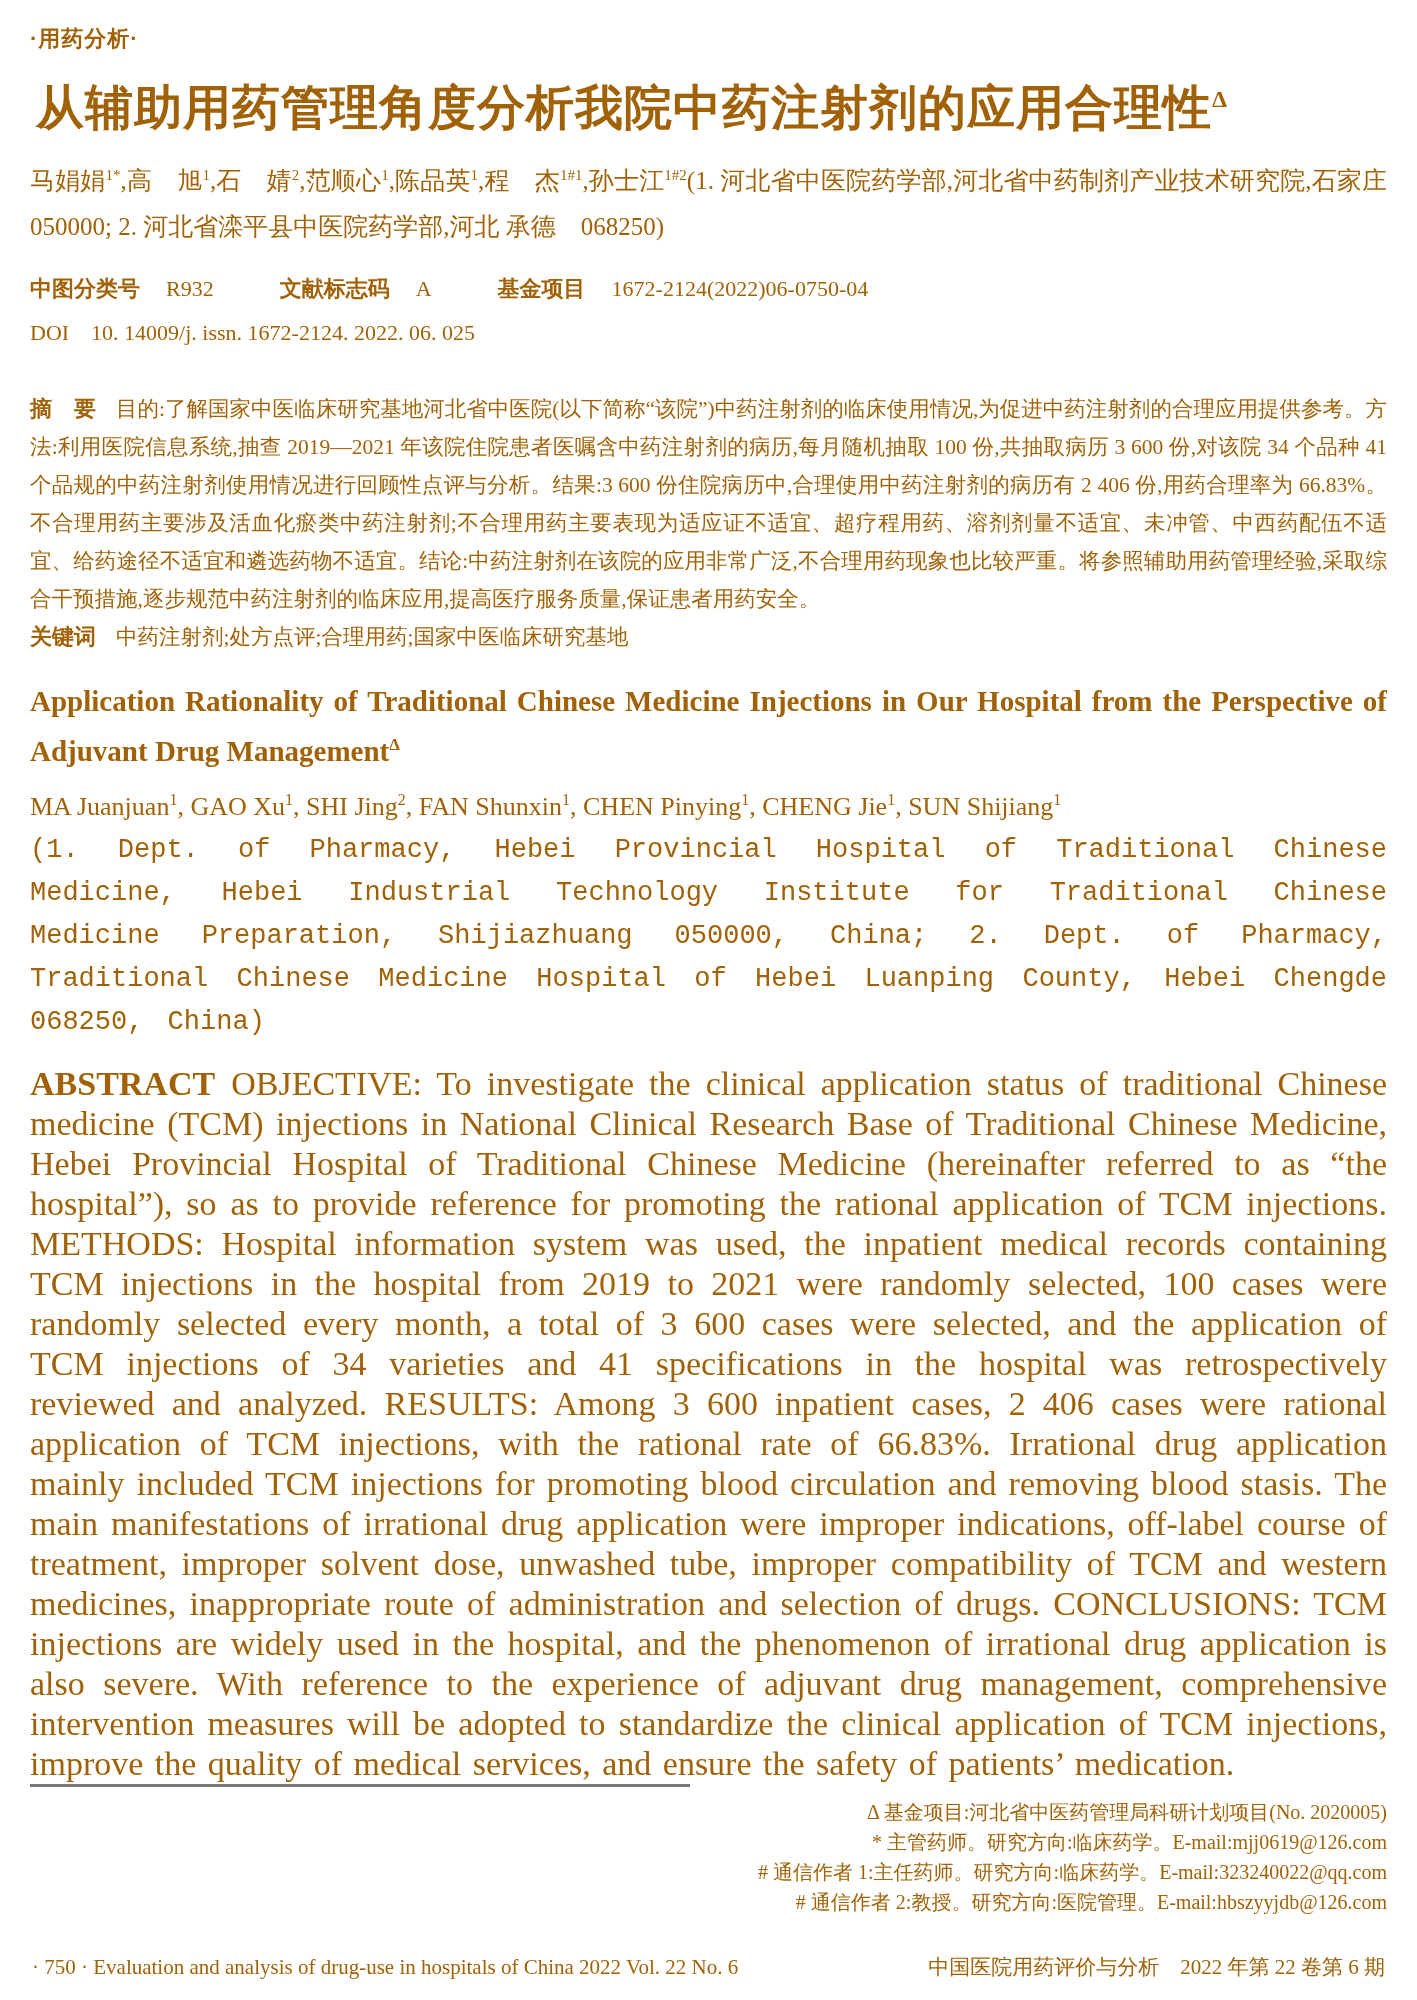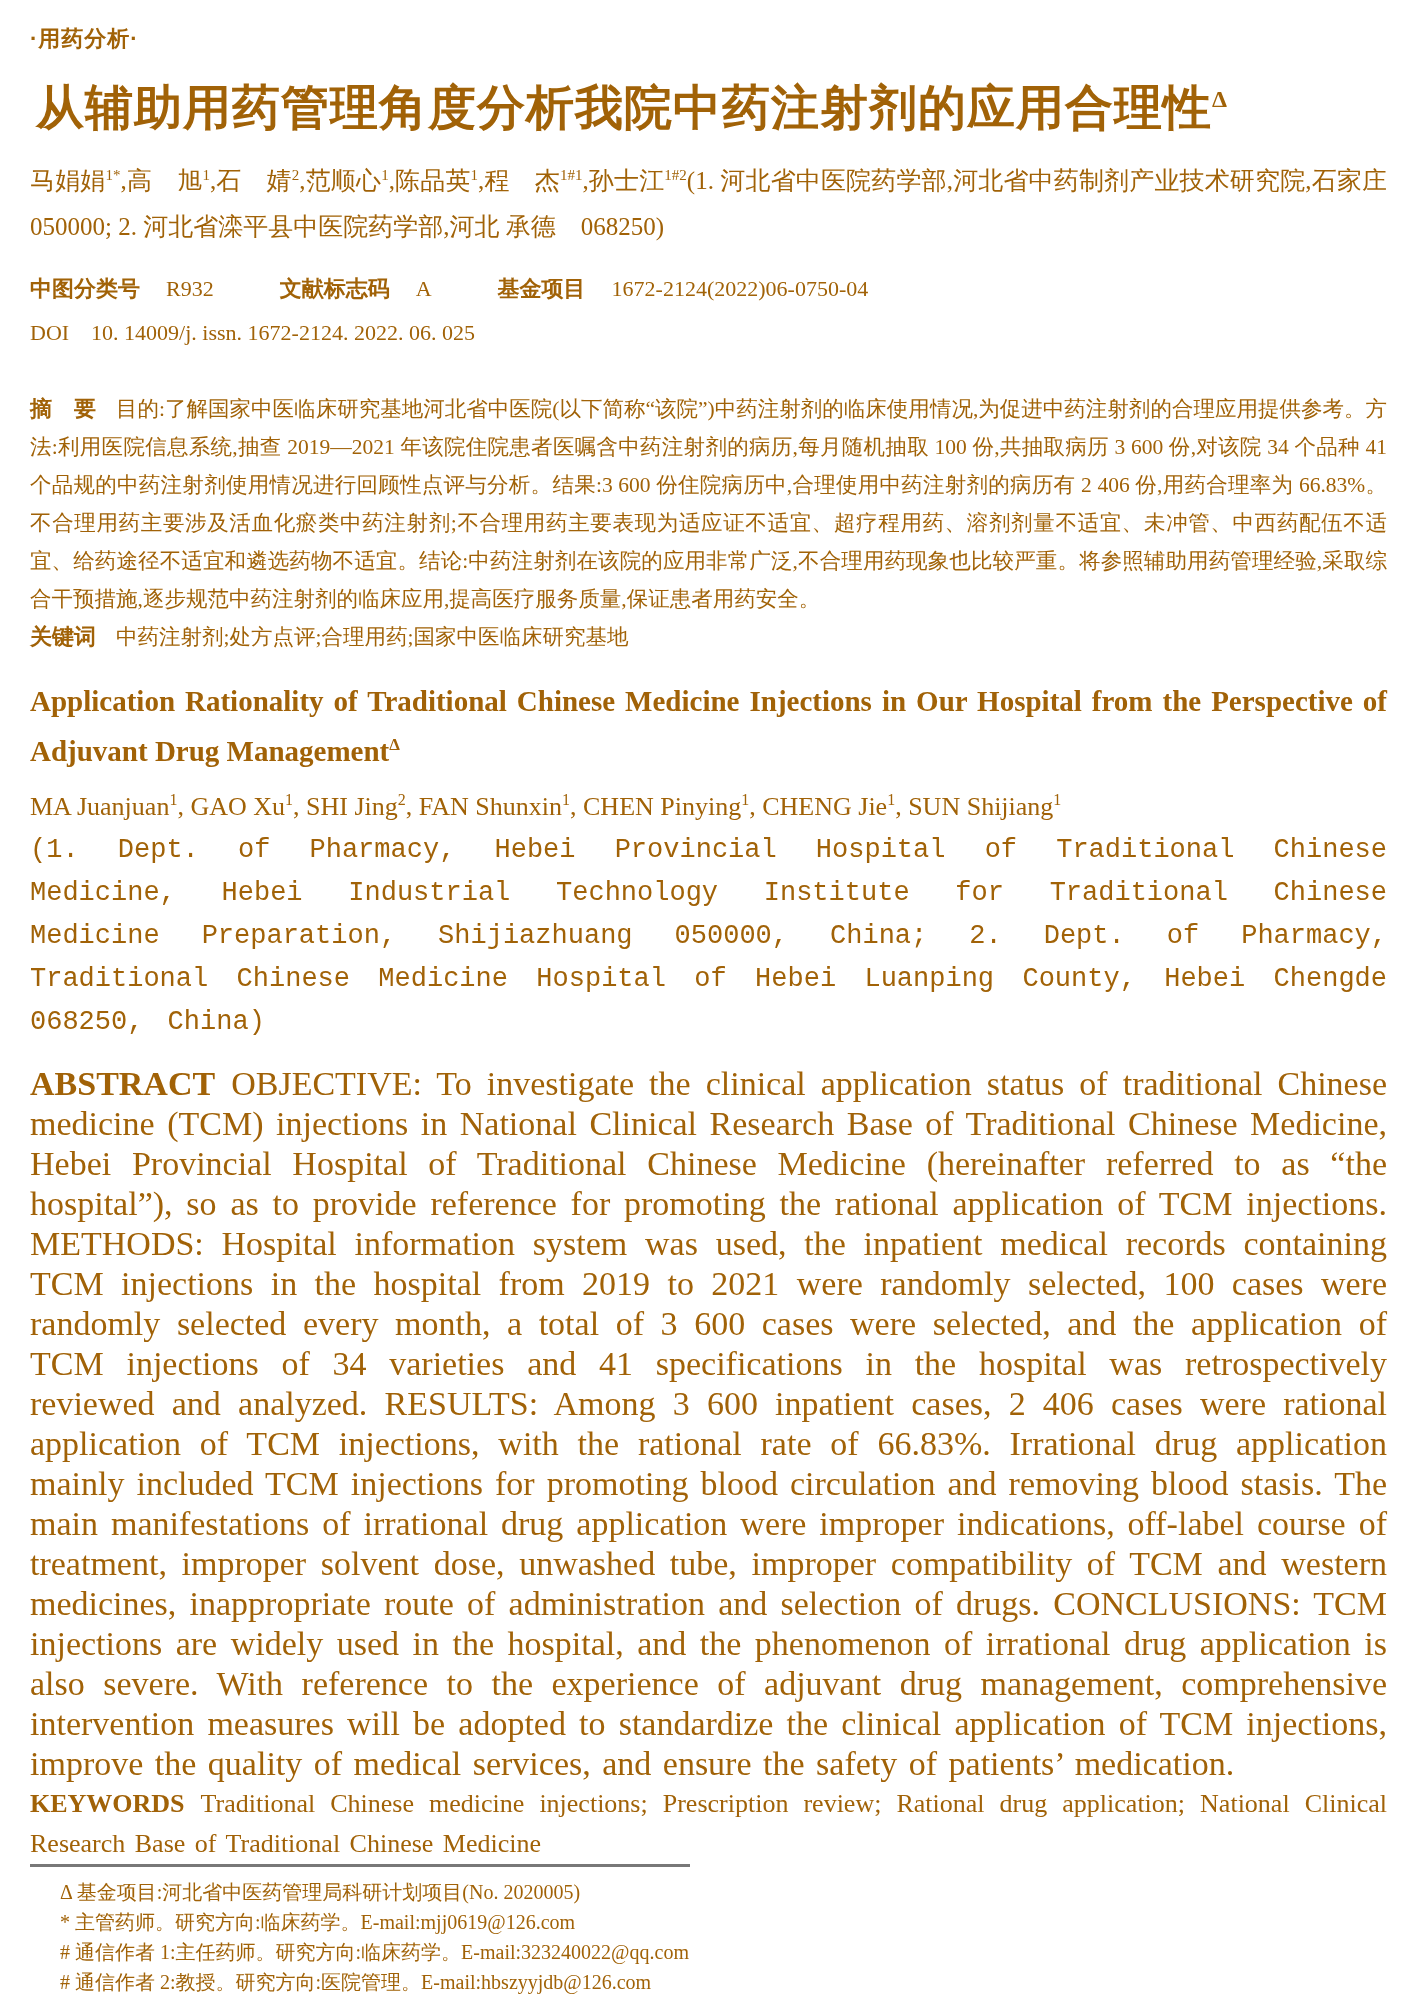--- a/index.html
+++ b/index.html
@@ -40,21 +40,21 @@
   .title-en{margin:24px 0 0;font-size:29px;font-weight:700;line-height:43px;text-align:justify;}
   .title-en sup{font-size:17px;}
   .authors-en{margin:4px 0 0;font-size:26px;line-height:45px;text-align:justify;}
   .authors-en sup{font-size:16px;}
   .affil-en{margin:0;font-size:27px;line-height:43px;text-align:justify;word-spacing:8px;font-family:Liberation Mono, monospace;}
   .abstract-en{margin:20px 0 0;font-size:34px;line-height:40px;text-align:justify;word-spacing:3px;}
   .en-para-label{font-weight:700;margin-right:16px;}
   .keywords-en{margin:0;font-size:26px;line-height:40px;text-align:justify;word-spacing:3px;}
   .bottom{margin-top:auto;}
   .footnote-rule{width:660px;height:0;border-top:3px solid #787878;margin:0 0 10px 0;}
-  .footnotes{font-size:20px;line-height:30px;padding-left:30px;}
+  .footnotes{font-size:20px;line-height:30px;padding-left:30px;text-align:right;}
   .footnote-line{white-space:nowrap;}
   .page-footer{
     display:flex;justify-content:space-between;align-items:baseline;
     margin-top:36px;font-size:21px;padding:0 2px 4px 2px;
   }
 </style>
 </head>
 <body>
 
 <div class="page">
@@ -78,21 +78,20 @@
   <p class="keywords-zh"><span class="zh-para-label">关键词</span><span>中药注射剂;处方点评;合理用药;国家中医临床研究基地</span></p>
 
   <h2 class="title-en"><span>Application Rationality of Traditional Chinese Medicine Injections in Our Hospital from the Perspective of Adjuvant Drug Management</span><sup>Δ</sup></h2>
 
   <p class="authors-en"><span><span>MA Juanjuan</span><sup>1</sup><span>, </span></span><span><span>GAO Xu</span><sup>1</sup><span>, </span></span><span><span>SHI Jing</span><sup>2</sup><span>, </span></span><span><span>FAN Shunxin</span><sup>1</sup><span>, </span></span><span><span>CHEN Pinying</span><sup>1</sup><span>, </span></span><span><span>CHENG Jie</span><sup>1</sup><span>, </span></span><span><span>SUN Shijiang</span><sup>1</sup><span></span></span></p>
 
   <p class="affil-en">(1. Dept. of Pharmacy, Hebei Provincial Hospital of Traditional Chinese Medicine, Hebei Industrial Technology Institute for Traditional Chinese Medicine Preparation, Shijiazhuang 050000, China; 2. Dept. of Pharmacy, Traditional Chinese Medicine Hospital of Hebei Luanping County, Hebei Chengde 068250, China)</p>
 
   <p class="abstract-en"><span class="en-para-label">ABSTRACT</span><span>OBJECTIVE: To investigate the clinical application status of traditional Chinese medicine (TCM) injections in National Clinical Research Base of Traditional Chinese Medicine, Hebei Provincial Hospital of Traditional Chinese Medicine (hereinafter referred to as “the hospital”), so as to provide reference for promoting the rational application of TCM injections. METHODS: Hospital information system was used, the inpatient medical records containing TCM injections in the hospital from 2019 to 2021 were randomly selected, 100 cases were randomly selected every month, a total of 3 600 cases were selected, and the application of TCM injections of 34 varieties and 41 specifications in the hospital was retrospectively reviewed and analyzed. RESULTS: Among 3 600 inpatient cases, 2 406 cases were rational application of TCM injections, with the rational rate of 66.83%. Irrational drug application mainly included TCM injections for promoting blood circulation and removing blood stasis. The main manifestations of irrational drug application were improper indications, off-label course of treatment, improper solvent dose, unwashed tube, improper compatibility of TCM and western medicines, inappropriate route of administration and selection of drugs. CONCLUSIONS: TCM injections are widely used in the hospital, and the phenomenon of irrational drug application is also severe. With reference to the experience of adjuvant drug management, comprehensive intervention measures will be adopted to standardize the clinical application of TCM injections, improve the quality of medical services, and ensure the safety of patients’ medication.</span></p>
 
-  <p class="keywords-en"><span class="en-para-label">KEYWORDS</span><span>Traditional Chinese medicine injections; Prescription review; Rational drug application; National Clinical Research Base of Traditional Chinese Medicine</span></p>
 
   <div class="bottom">
     <div class="footnote-rule"></div>
     <div class="footnotes">
       <div class="footnote-line">Δ 基金项目:河北省中医药管理局科研计划项目(No. 2020005)</div>
       <div class="footnote-line">* 主管药师。研究方向:临床药学。E-mail:mjj0619@126.com</div>
       <div class="footnote-line"># 通信作者 1:主任药师。研究方向:临床药学。E-mail:323240022@qq.com</div>
       <div class="footnote-line"># 通信作者 2:教授。研究方向:医院管理。E-mail:hbszyyjdb@126.com</div>
     </div>
     <div class="page-footer">

